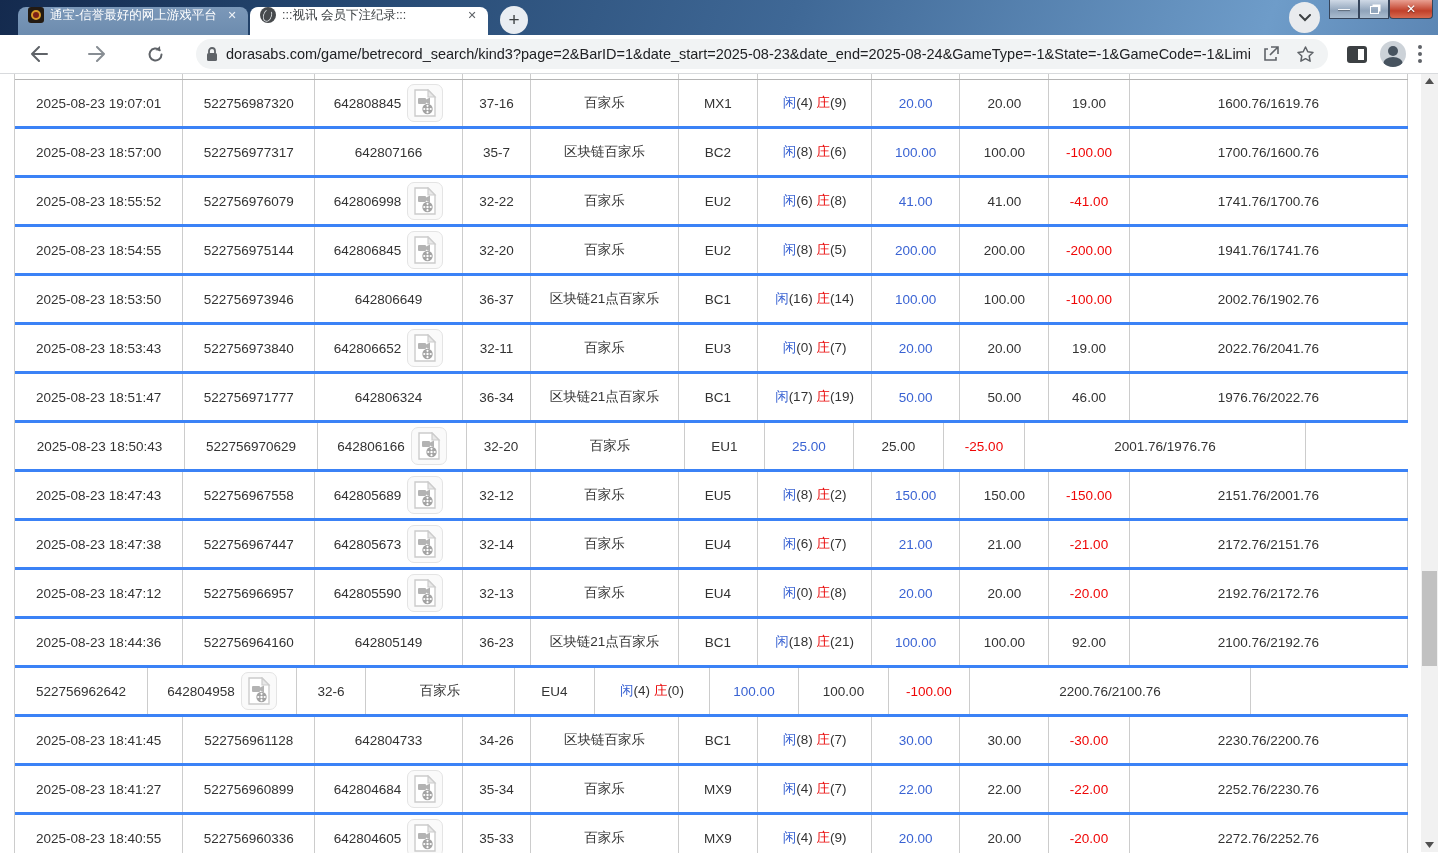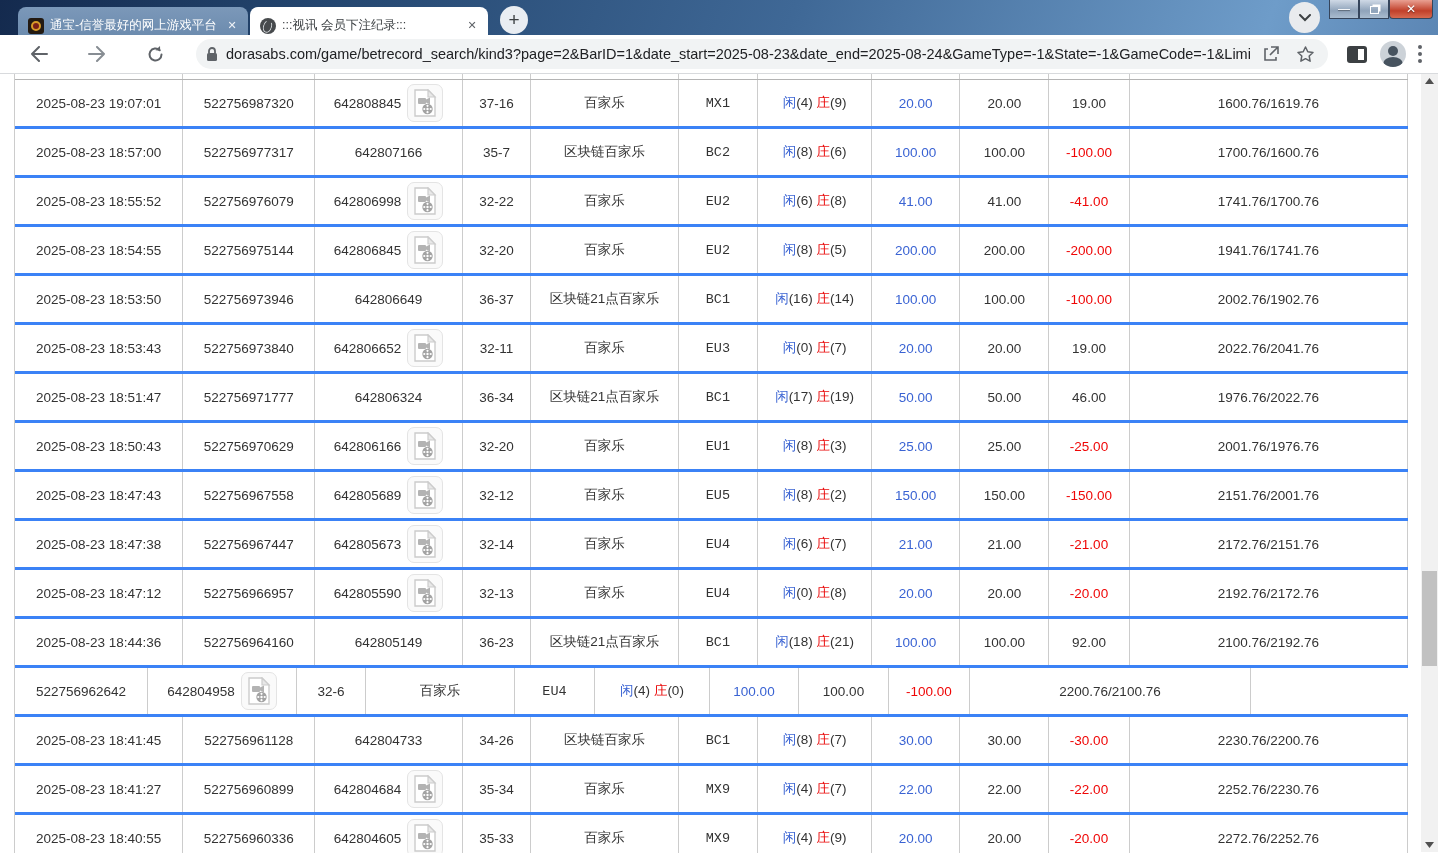--- a/index.html
+++ b/index.html
@@ -4,21 +4,21 @@
 <style>
   * { margin:0; padding:0; box-sizing:border-box; }
   html,body { width:1438px; height:853px; overflow:hidden; background:#fff;
     font-family:"Liberation Sans","DejaVu Sans",sans-serif; }
   .browser { position:relative; width:1438px; height:853px; overflow:hidden; }
 
   
   .tabstrip { position:relative; height:35px;
     background:linear-gradient(110deg,#142a4e 0%,#24466f 22%,#3f6896 55%,#6e9cc9 88%,#5c86b4 100%); }
   .tab { position:absolute; top:7px; height:37px; border-radius:8px 8px 0 0;
-    display:flex; align-items:center; padding:0 8px 0 10px; font-size:12.5px; }
+    display:flex; align-items:flex-start; padding:0 8px 0 10px; font-size:12.5px; }
   .tab.inactive { left:18px; width:230px; background:linear-gradient(#7b98b9,#6888ab); color:#fff; }
   .tab.active { left:250px; width:238px; background:#fff; color:#3c4043; }
   .tab-title { flex:1; white-space:nowrap; overflow:hidden; text-overflow:ellipsis; margin:0 6px; }
   .tab-close { width:16px; height:16px; border-radius:8px; display:flex; align-items:center;
     justify-content:center; font-size:11px; line-height:1; }
   .tab.inactive .tab-close { color:#eef2f7; }
   .tab.active .tab-close { color:#5f6368; }
   .favicon1 { width:16px; height:16px; border-radius:3px; background:#231a12; position:relative; flex:none; }
   .favicon1::after { content:""; position:absolute; inset:3px; border-radius:50%;
     border:2px solid #d89b28; background:#7a1f18; }
@@ -57,21 +57,21 @@
   .menu-dots i { width:4px; height:4px; border-radius:50%; background:#5f6368; }
 
   
   .content { position:relative; height:778px; background:#fff; }
   .bet-table { position:absolute; left:14px; top:0; width:1394px; border-left:1px solid #ccc; }
   .row { display:flex; height:49px; border-bottom:3px solid #3b82f6; }
   .row.sliver { height:6px; border-bottom:1px solid #b4b4b4; }
   .cell { border-right:1px solid #ccc; display:flex; align-items:center; justify-content:center;
     font-size:13.5px; color:#333; gap:6px; padding:0 2px; }
   .c-time{width:170px;} .c-id{width:133px;} .c-game{width:149px;justify-content:center;} .c-result{width:69px;}
-  .c-type{width:149px;} .c-table{width:80px;font-family:Liberation Mono, monospace;} .c-bets{width:115px;} .c-bet{width:89px;}
+  .c-type{width:149px;} .c-table{width:80px;} .c-bets{width:115px;} .c-bet{width:89px;}
   .c-valid{width:90px;} .c-wl{width:81px;} .c-bal{width:281px;}
   .blue { color:#3a63d3; }
   .red { color:#e90808; }
   .c-wl.neg { color:#ef0606; }
   .video-btn { width:36px; height:38px; background:#fafafa; border:1px solid #e4e4e4; border-radius:7px;
     display:flex; align-items:center; justify-content:center; flex:none; }
 
   
   .scrollbar { position:absolute; right:0; top:0; width:17px; height:778px; background:#f1f1f1; }
   .sb-arrow { position:absolute; left:0; width:17px; height:14px; display:flex; align-items:center; justify-content:center; }
@@ -377,23 +377,20 @@
           <circle cx="14.5" cy="16.8" r="1.1" fill="#ffffff"></circle>
           <circle cx="14.5" cy="23.2" r="1.1" fill="#ffffff"></circle>
           <circle cx="11.3" cy="20" r="1.1" fill="#ffffff"></circle>
           <circle cx="17.7" cy="20" r="1.1" fill="#ffffff"></circle>
         </svg>
       </span>
     </div>
     <div class="cell c-result">32-20</div>
     <div class="cell c-type">百家乐</div>
     <div class="cell c-table">EU1</div>
-    <div class="cell c-bets">
-      <span style="display:inline"><span class="blue">闲</span><span>(8)</span> <span class="red">庄</span><span>(3)</span></span>
-    </div>
     <div class="cell c-bet blue">25.00</div>
     <div class="cell c-valid">25.00</div>
     <div class="cell c-wl neg">-25.00</div>
     <div class="cell c-bal">2001.76/1976.76</div>
   </div>
 
   <div class="row">
     <div class="cell c-time">2025-08-23 18:47:43</div>
     <div class="cell c-id">522756967558</div>
     <div class="cell c-game">

